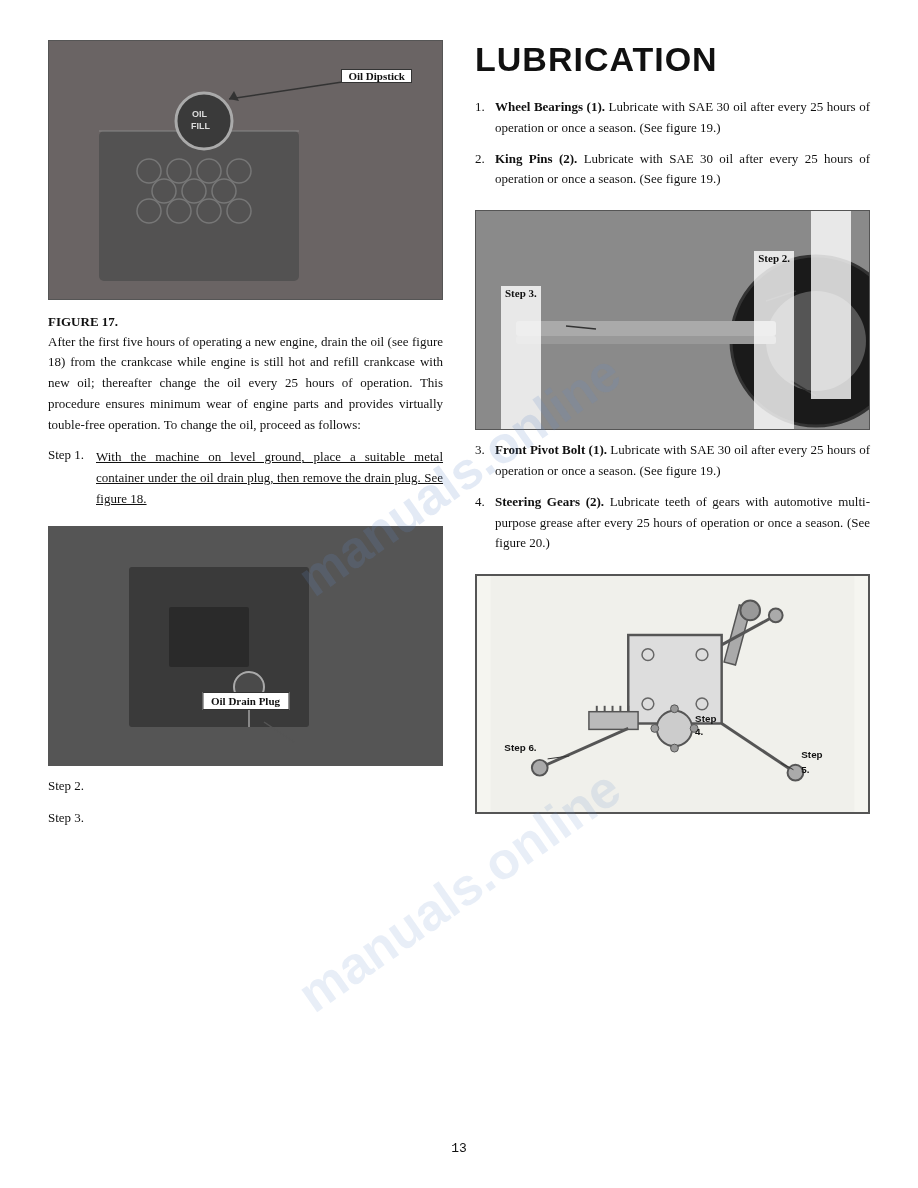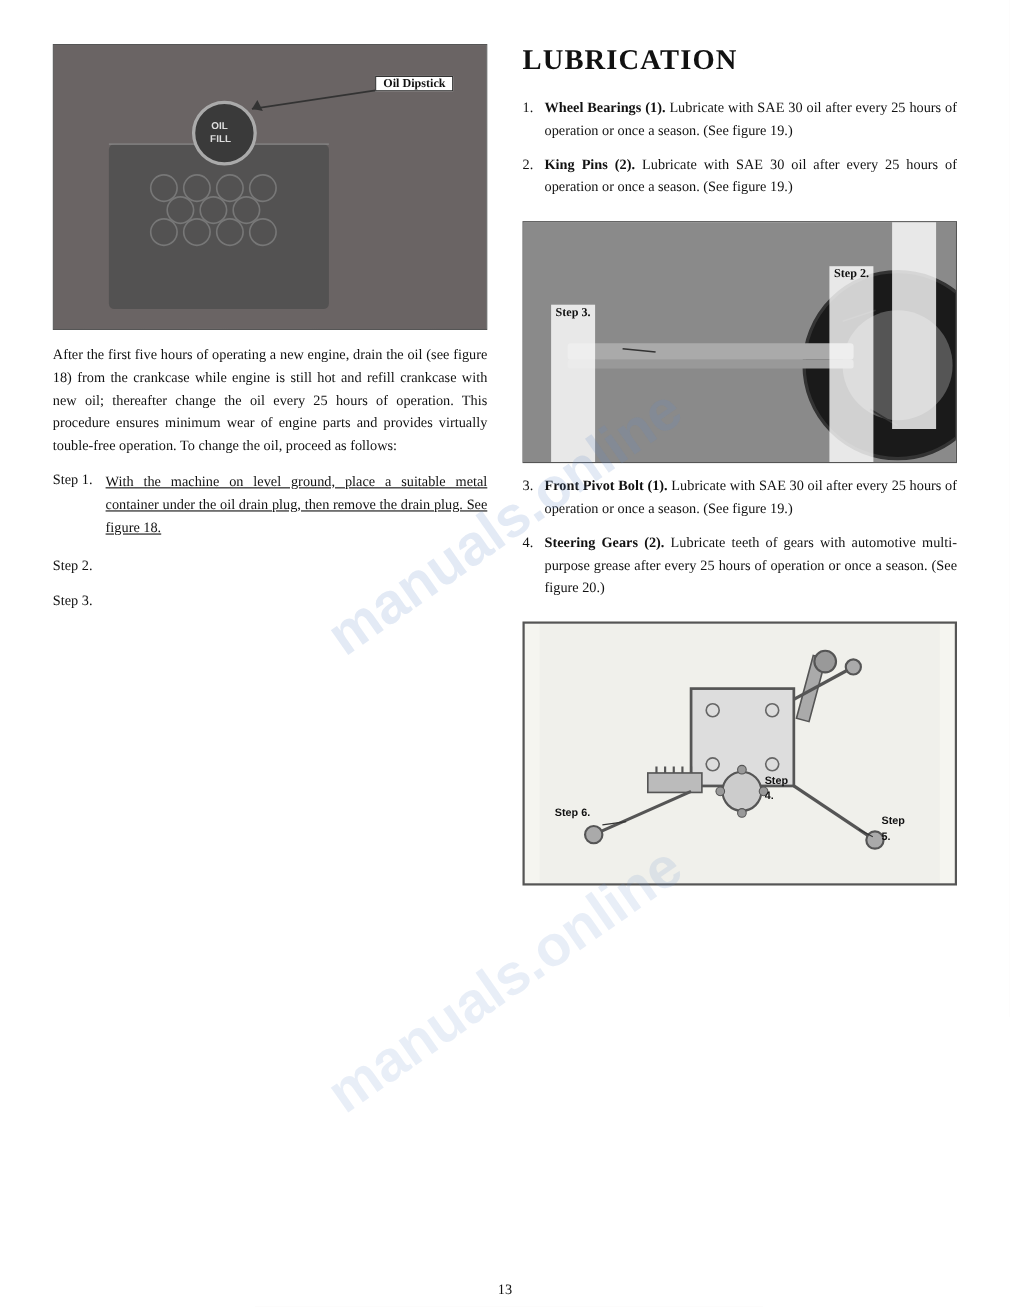--- a/index.html
+++ b/index.html
@@ -153,25 +153,25 @@
     .step-content {
       flex: 1;
       font-size: 13px;
       line-height: 1.6;
       text-align: justify;
       text-decoration: underline;
     }
 
     
     .section-title {
-      font-size: 26px;
+      font-size: 34px;
       font-weight: bold;
       letter-spacing: 1px;
       margin-bottom: 8px;
-      font-family: Liberation Serif, serif;
+      font-family: Liberation Sans, sans-serif;
     }
 
     .lubrication-list {
       list-style: none;
       padding: 0;
       margin: 0;
     }
 
     .lubrication-list li {
       display: flex;
@@ -187,24 +187,25 @@
       font-weight: normal;
     }
 
     .list-content {
       flex: 1;
     }
 
     
     .page-number {
       position: absolute;
-      bottom: 8px;
+      bottom: 32px;
       left: 50%;
       transform: translateX(-50%);
       font-size: 13px;
+      font-family: Liberation Mono, monospace;
     }
 
     
     .watermark {
       position: absolute;
       top: 0; left: 0; right: 0; bottom: 0;
       pointer-events: none;
       overflow: hidden;
       z-index: 10;
     }
@@ -269,28 +270,46 @@
         <text x="143" y="76" font-size="9" fill="#ddd" font-weight="bold" font-family="Arial">OIL</text>
         <text x="142" y="88" font-size="9" fill="#ddd" font-weight="bold" font-family="Arial">FILL</text>
 
         <line x1="300" y1="40" x2="180" y2="58" stroke="#333" stroke-width="1.5"></line>
         <polygon points="180,58 185,50 190,60" fill="#333"></polygon>
       </svg>
       <div class="label-tag">Oil Dipstick</div>
     </div>
 
     <div>
+      <div class="figure-caption">
+        <strong>FIGURE 17.</strong>
+      </div>
       <p class="body-text">After the first five hours of operating a new engine, drain the oil (see figure 18) from the crankcase while engine is still hot and refill crankcase with new oil; thereafter change the oil every 25 hours of operation. This procedure ensures minimum wear of engine parts and provides virtually touble-free operation. To change the oil, proceed as follows:</p>
     </div>
 
     <div class="step-row">
       <span class="step-label-text">Step 1.</span>
       <span class="step-content">With the machine on level ground, place a suitable metal container under the oil drain plug, then remove the drain plug. See figure 18.</span>
     </div>
 
+    <div class="figure-img medium fig18-img">
+      <svg width="100%" height="100%" style="position:absolute;top:0;left:0">
+        <rect width="100%" height="100%" fill="#555"></rect>
+
+        <rect x="80" y="40" width="180" height="160" fill="#3a3a3a" rx="3"></rect>
+        <rect x="120" y="80" width="80" height="60" fill="#2a2a2a" rx="2"></rect>
+
+        <circle cx="200" cy="160" r="15" fill="#4a4a4a" stroke="#aaa" stroke-width="2"></circle>
+        <line x1="200" y1="175" x2="200" y2="200" stroke="#888" stroke-width="2"></line>
+
+        <line x1="215" y1="195" x2="245" y2="215" stroke="#555" stroke-width="1.5"></line>
+      </svg>
+      <div class="drain-label">Oil Drain
+Plug</div>
+    </div>
 
 
     <div class="step-row">
       <span class="step-label-text">Step 2.</span>
     </div>
 
     <div class="step-row">
       <span class="step-label-text">Step 3.</span>
     </div>
 

